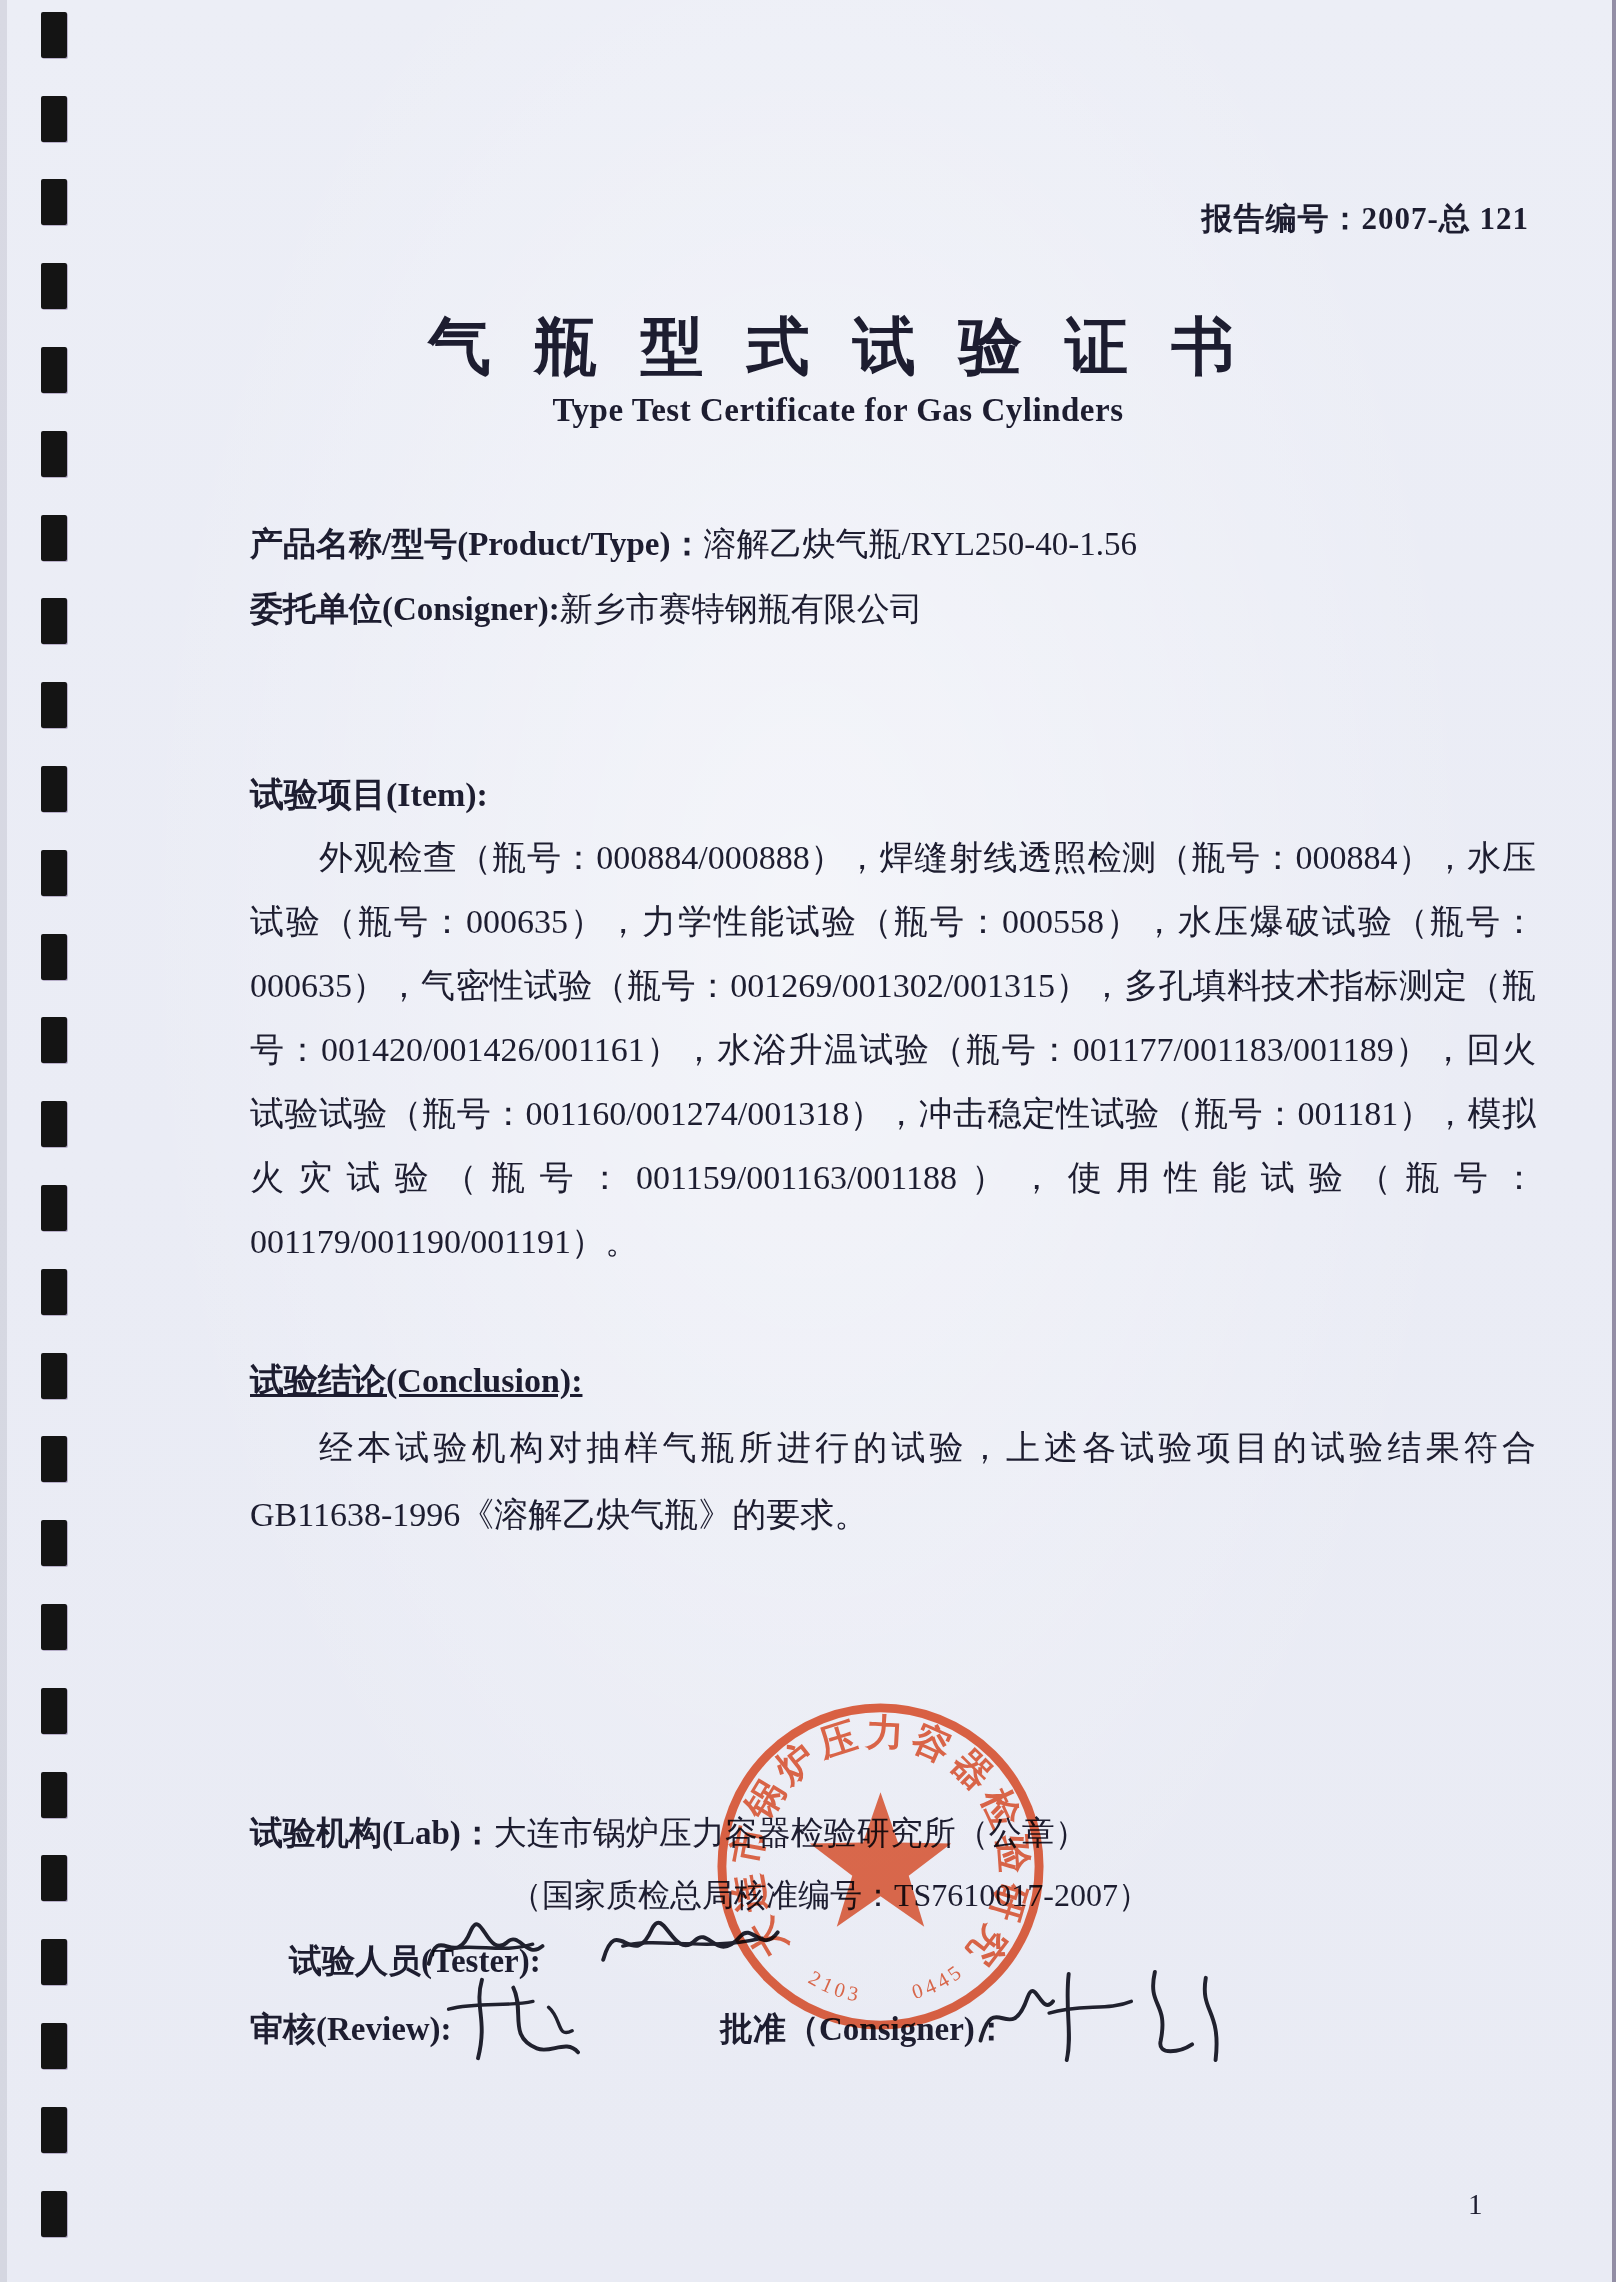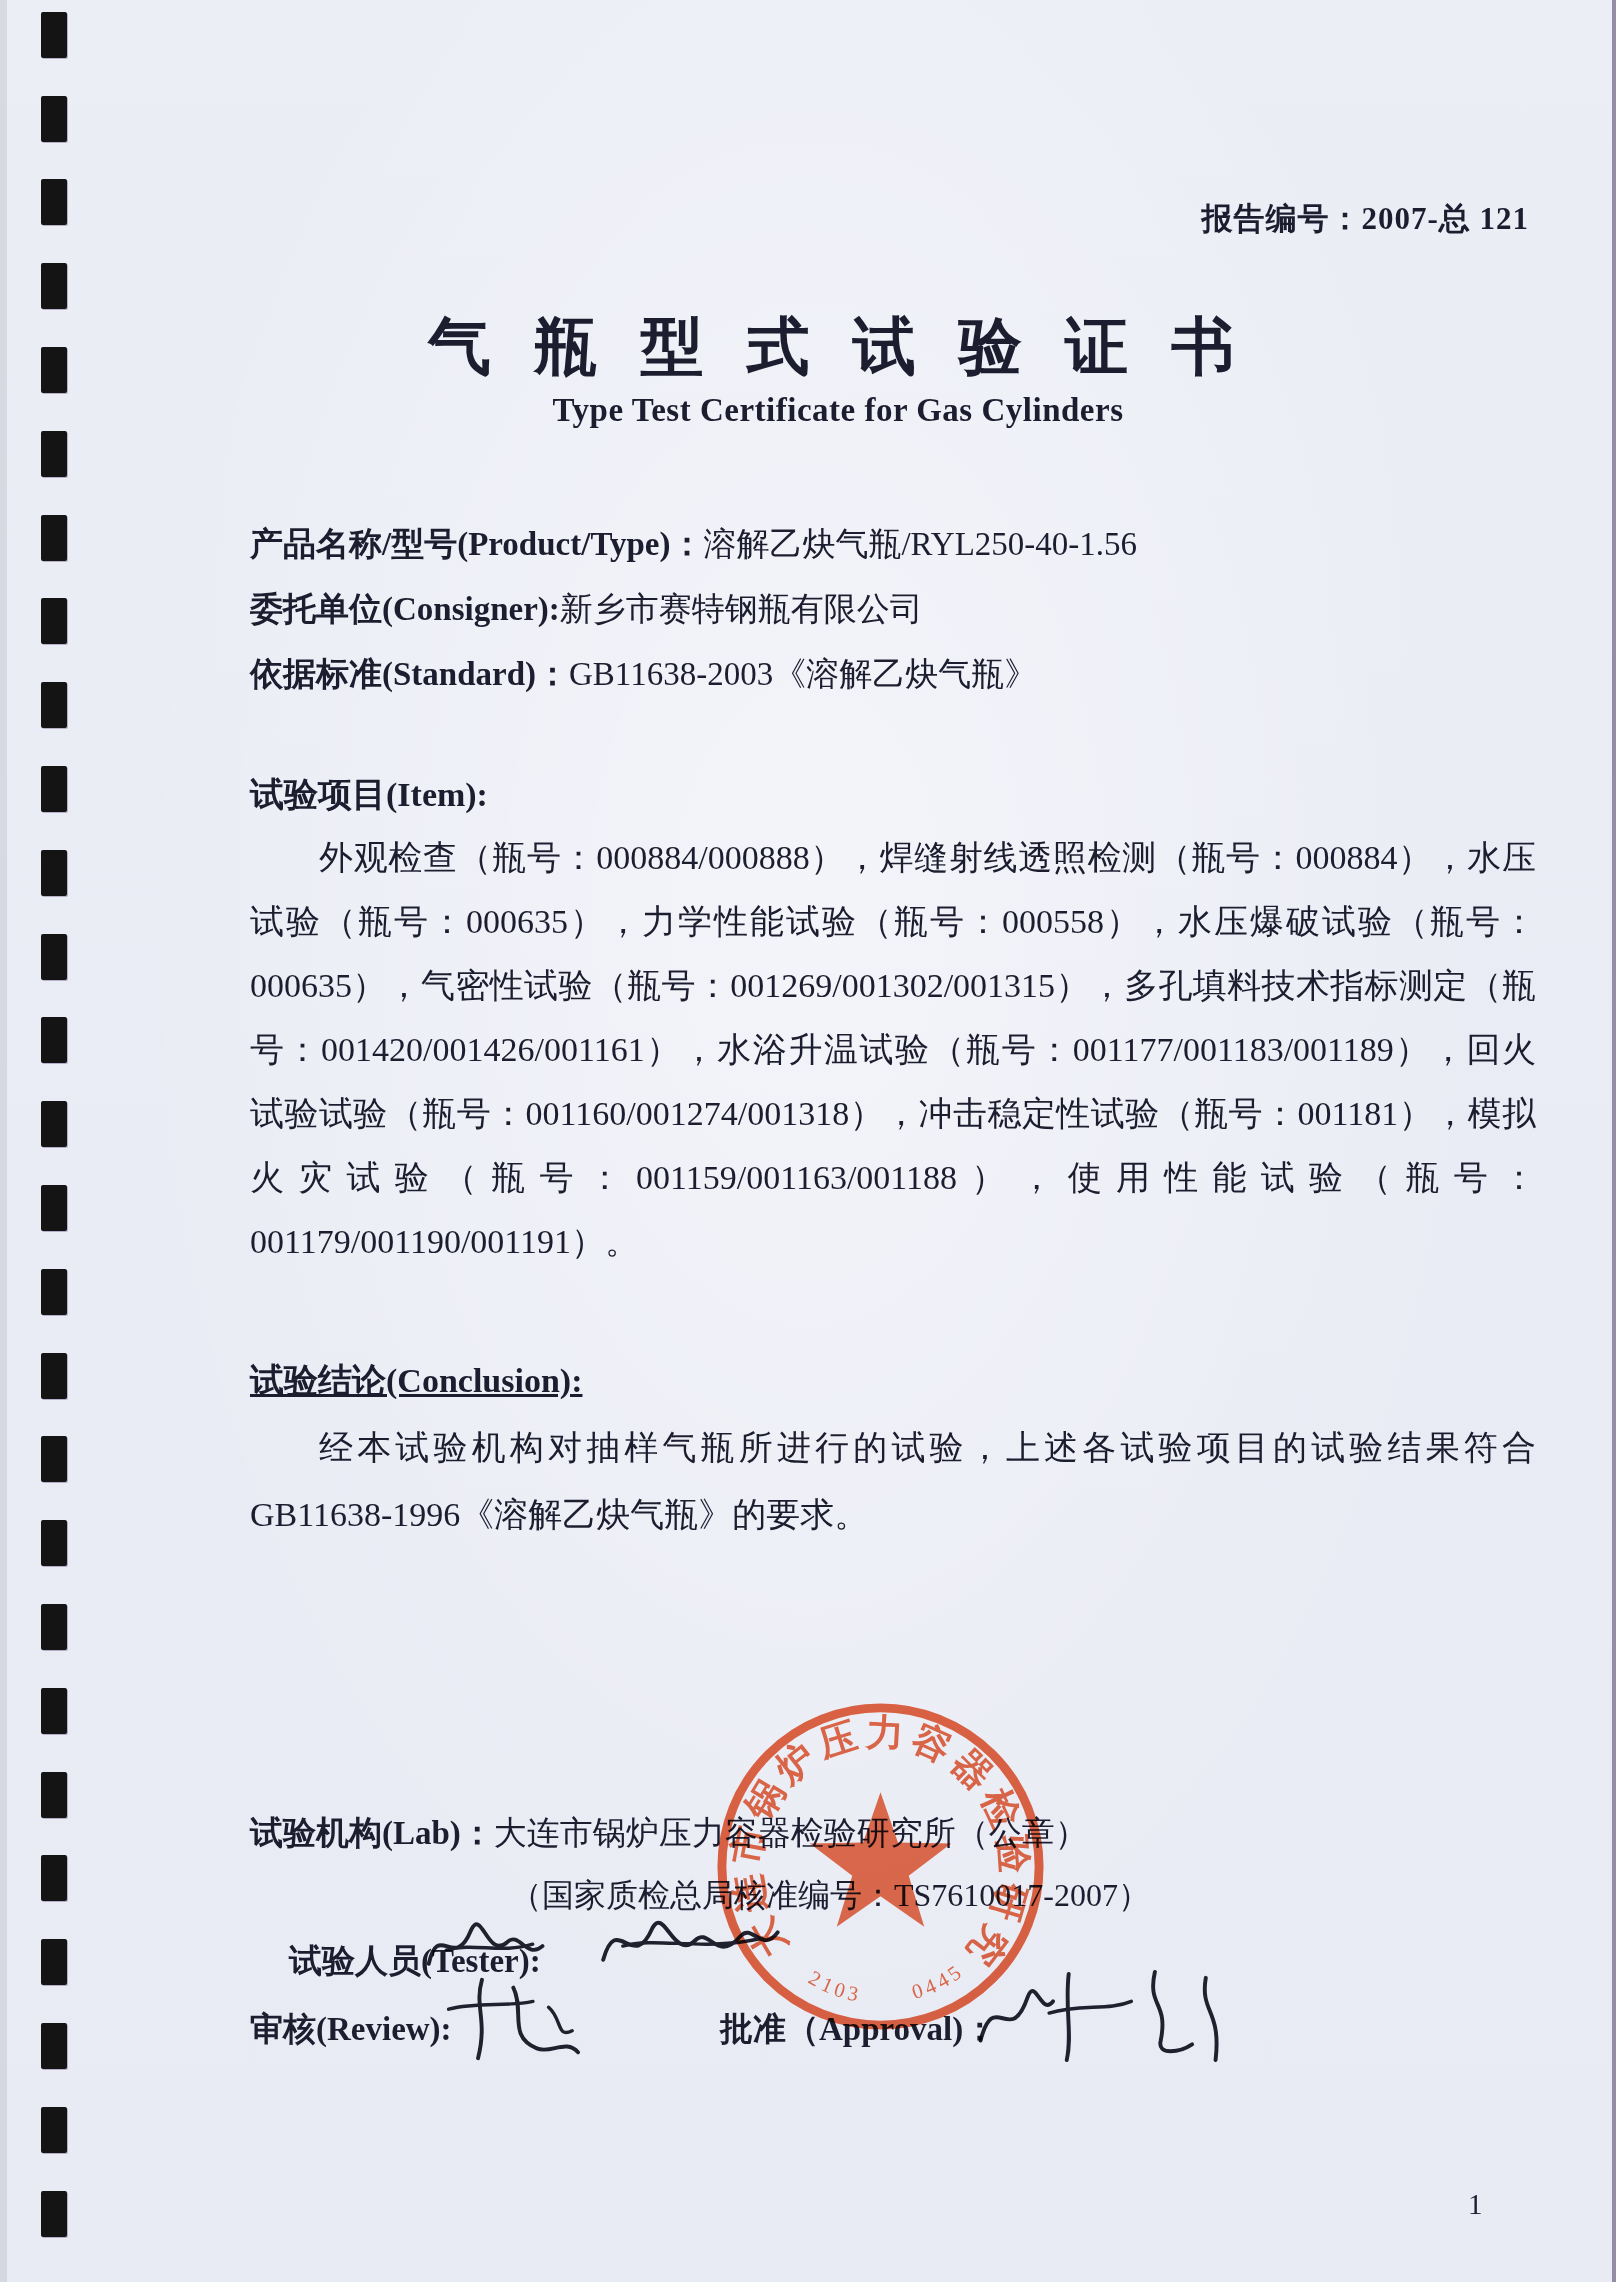--- a/index.html
+++ b/index.html
@@ -93,35 +93,34 @@
     </div>
 
   <div class="line report-no">报告编号：2007-总 121</div>
 
   <div class="line subtitle">Type Test Certificate for Gas Cylinders</div>
   <div class="line title">气 瓶 型 式 试 验 证 书</div>
 
   <div class="fields">
     <div><span class="lbl">产品名称/型号(Product/Type)：</span><span>溶解乙炔气瓶/RYL250-40-1.56</span></div>
     <div><span class="lbl">委托单位(Consigner):</span><span>新乡市赛特钢瓶有限公司</span></div>
-    <div><span class="lbl">依据标准(Standard)：</span><span>GB11638-2003《溶解乙炔气瓶》</span></div>
   </div>
 
   <div class="line sec-head item-head">试验项目(Item):</div>
   <div class="para item-para">外观检查（瓶号：000884/000888），焊缝射线透照检测（瓶号：000884），水压试验（瓶号：000635），力学性能试验（瓶号：000558），水压爆破试验（瓶号：000635），气密性试验（瓶号：001269/001302/001315），多孔填料技术指标测定（瓶号：001420/001426/001161），水浴升温试验（瓶号：001177/001183/001189），回火试验试验（瓶号：001160/001274/001318），冲击稳定性试验（瓶号：001181），模拟火灾试验（瓶号：001159/001163/001188），使用性能试验（瓶号：001179/001190/001191）。</div>
 
   <div class="line sec-head concl-head">试验结论(Conclusion):</div>
   <div class="para concl-para">经本试验机构对抽样气瓶所进行的试验，上述各试验项目的试验结果符合GB11638-1996《溶解乙炔气瓶》的要求。</div>
 
   <div class="line foot lab-line"><span class="lbl">试验机构(Lab)：</span><span>大连市锅炉压力容器检验研究所（公章）</span></div>
   <div class="line foot approval-no">（国家质检总局核准编号：TS7610017-2007）</div>
   <div class="line foot tester-line"><span class="lbl">试验人员(Tester):</span></div>
   <div class="line foot review-line">
     <span class="lbl">审核(Review):</span>
-    <span class="lbl approve-label">批准（Approval)：</span>
+    <span class="lbl approve-label">批准（Consigner)：</span>
   </div>
 
   <div class="line page-num">1</div>
 
   <svg class="stamp" viewBox="0 0 340 340" width="337" height="337">
     <defs>
       <path id="ringTop" d="M 83.7,256.3 A 122,122 0 1 1 256.3,256.3" fill="none"></path>
       <path id="ringBottom" d="M 72.4,267.6 A 138,138 0 0 0 267.6,267.6" fill="none"></path>
     </defs>
     <circle cx="170" cy="170" r="160" fill="none" stroke="#e8512a" stroke-width="9" opacity="0.95"></circle>

